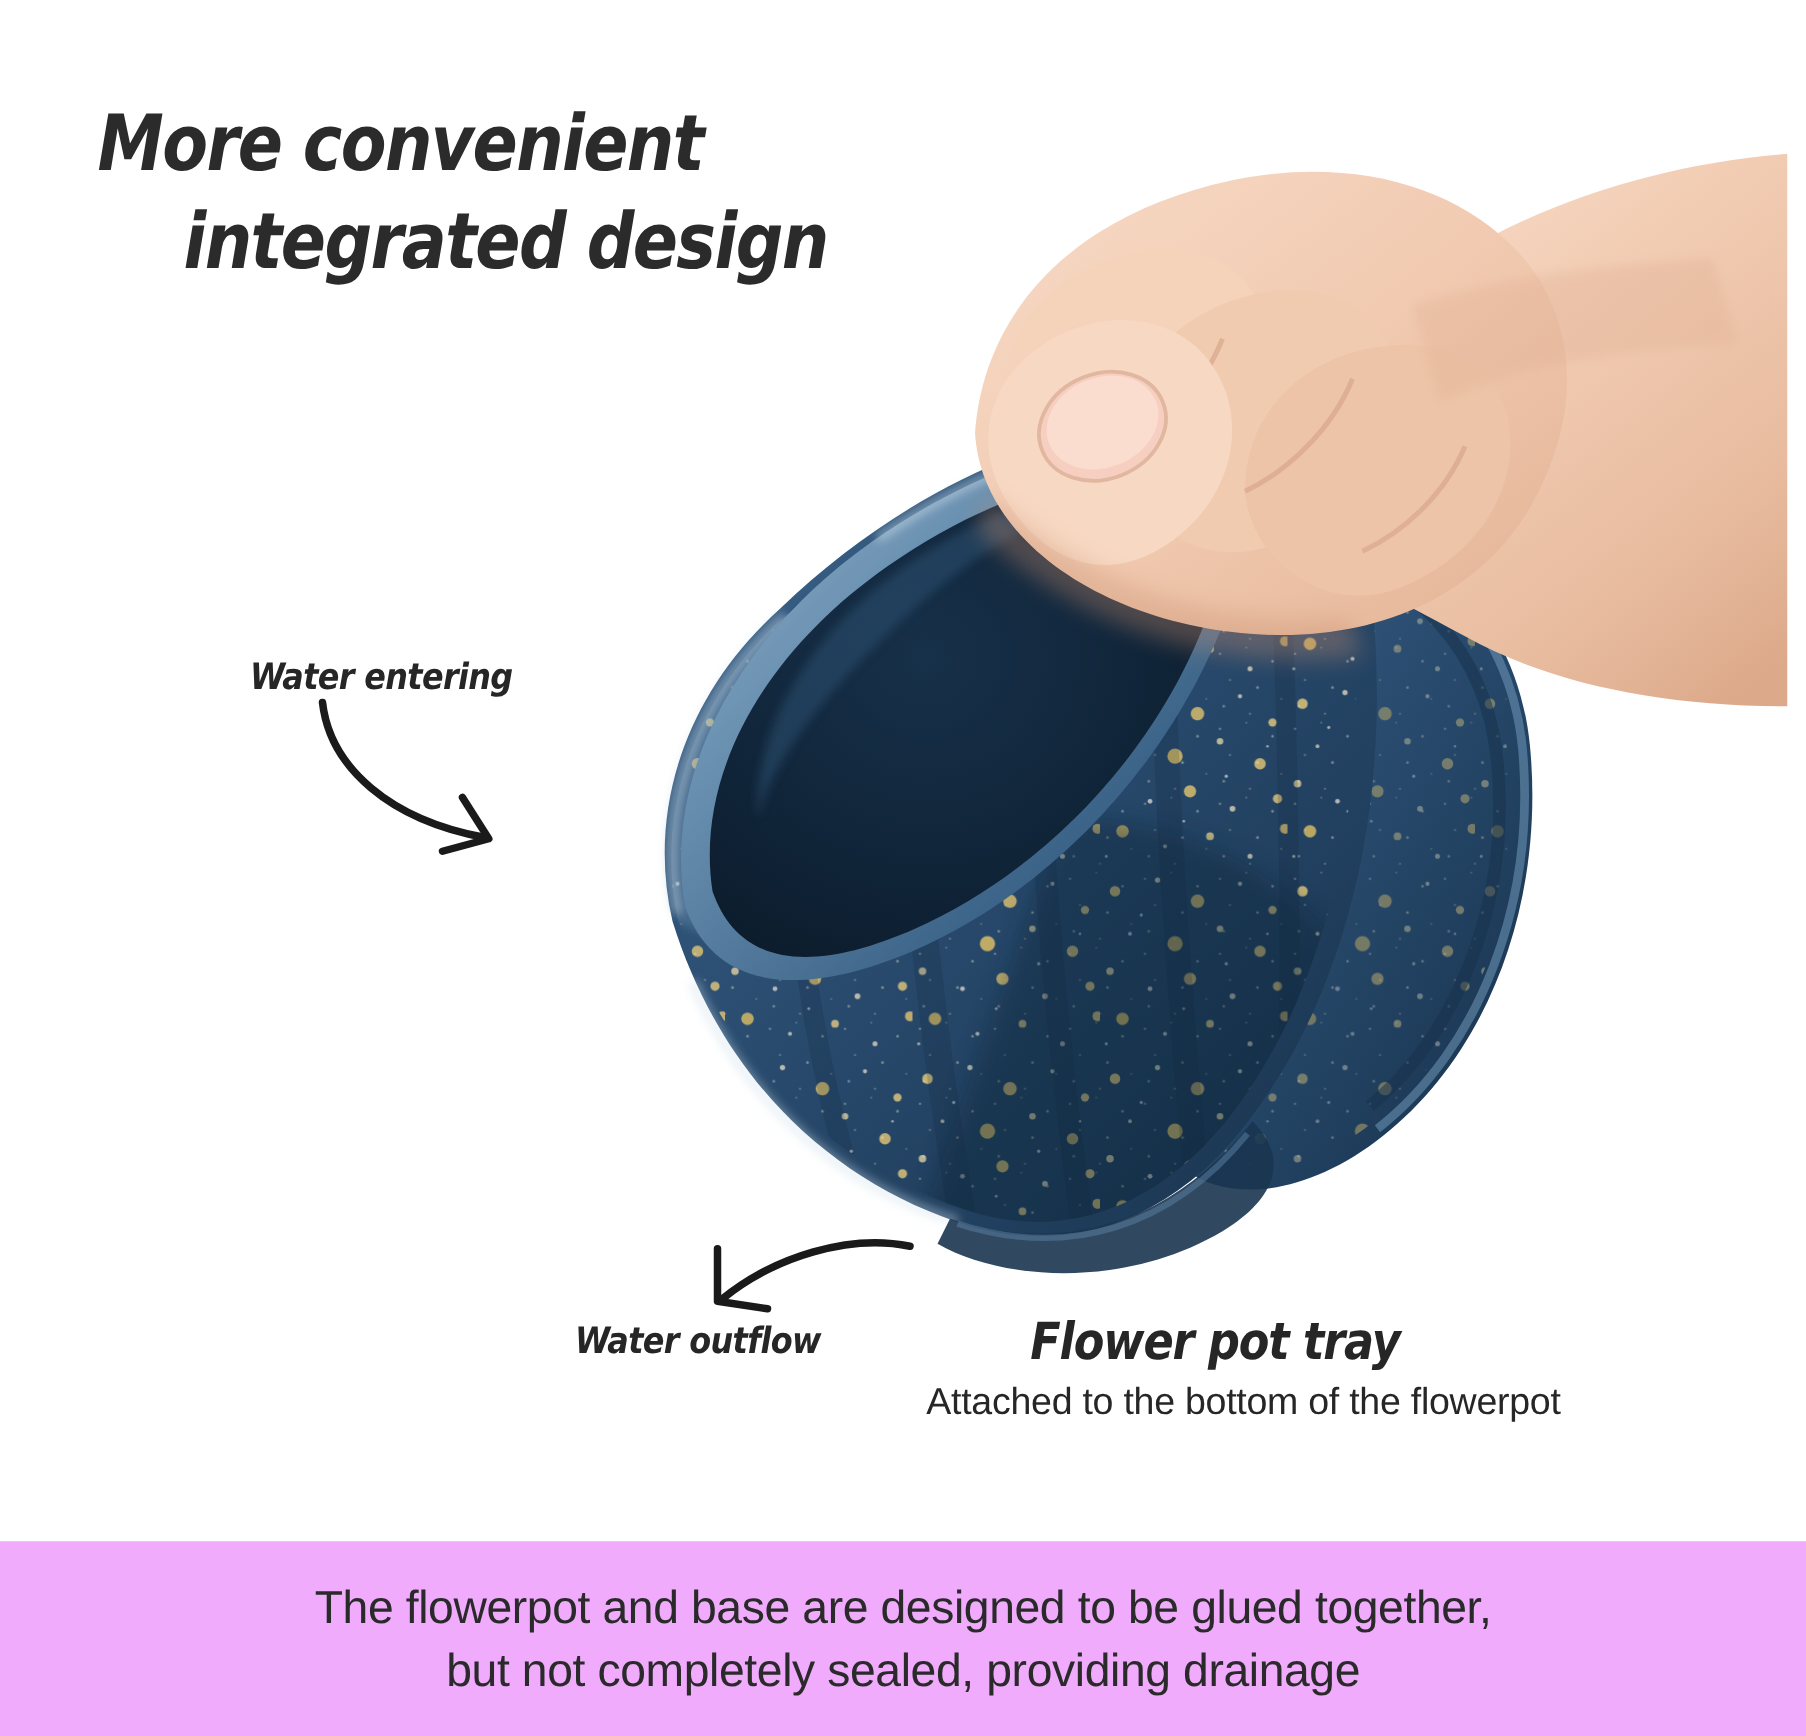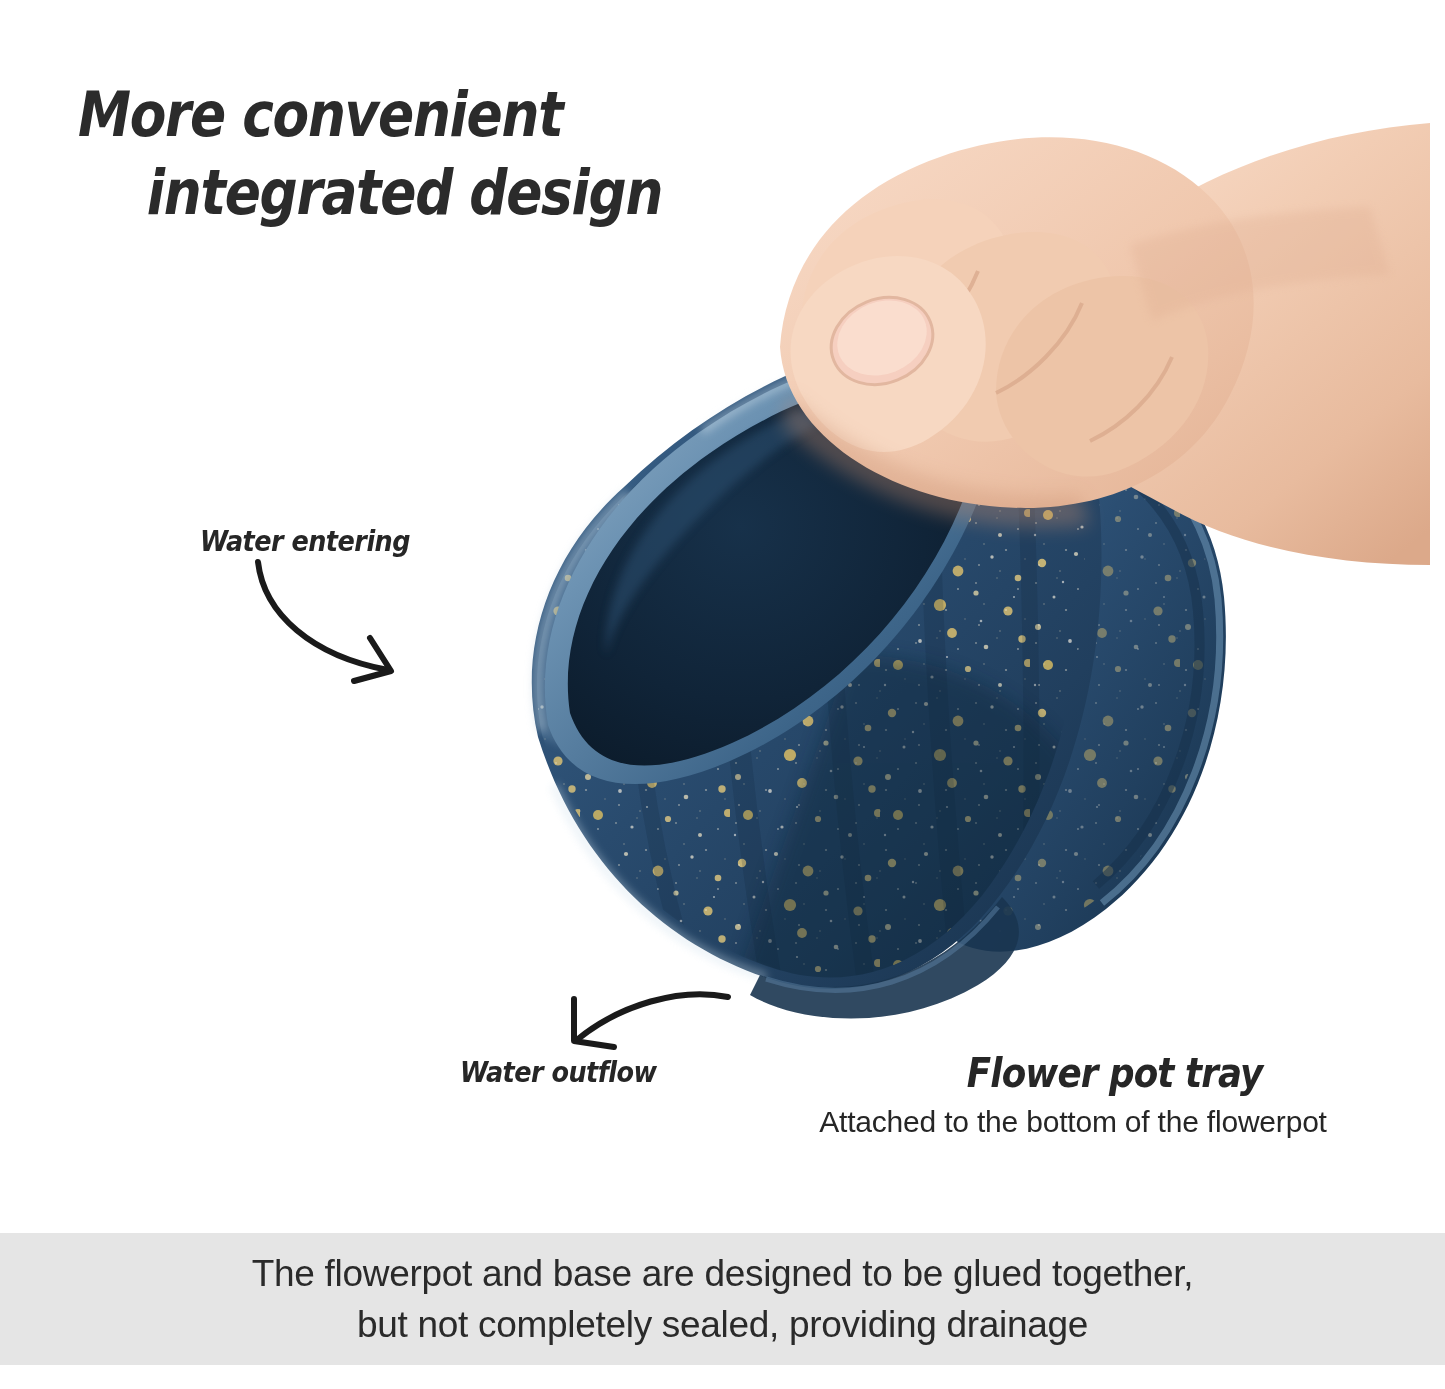--- a/index.html
+++ b/index.html
@@ -65,21 +65,21 @@
     font-size: 30px;
     line-height: 39px;
     color: #262626;
     letter-spacing: -0.2px;
     white-space: pre-line;
   }
 
   #drainage-feature { left: 86px; top: 258px; width: 640px; }
   #drainage-feature .feature-body { margin-top: 8px; }
 
-  #tray-feature { right: 52px; top: 1048px; width: 640px; text-align: center; }
+  #tray-feature { right: 64px; top: 1048px; width: 640px; text-align: left; }
   #tray-feature .feature-body { margin-top: 4px; }
 
   
   .annot-label {
     position: absolute;
     font-family: "DejaVu Sans", sans-serif;
     font-weight: bold;
     font-style: italic;
     font-size: 29px;
     line-height: 34px;
@@ -99,22 +99,22 @@
   }
   #arrow-in  { left: 230px; top: 552px; }
   #arrow-out { left: 550px; top: 975px; }
 
   
   #bottom-banner {
     position: absolute;
     left: 0;
     top: 1233px;
     width: 1445px;
-    height: 132px;
-    background: #e5e5e5;
+    height: 156px;
+    background: #f0abfc;
     display: flex;
     align-items: center;
     justify-content: center;
   }
   #bottom-banner .banner-text {
     font-family: "Liberation Sans", sans-serif;
     font-size: 37px;
     line-height: 51px;
     color: #2a2a2a;
     text-align: center;

